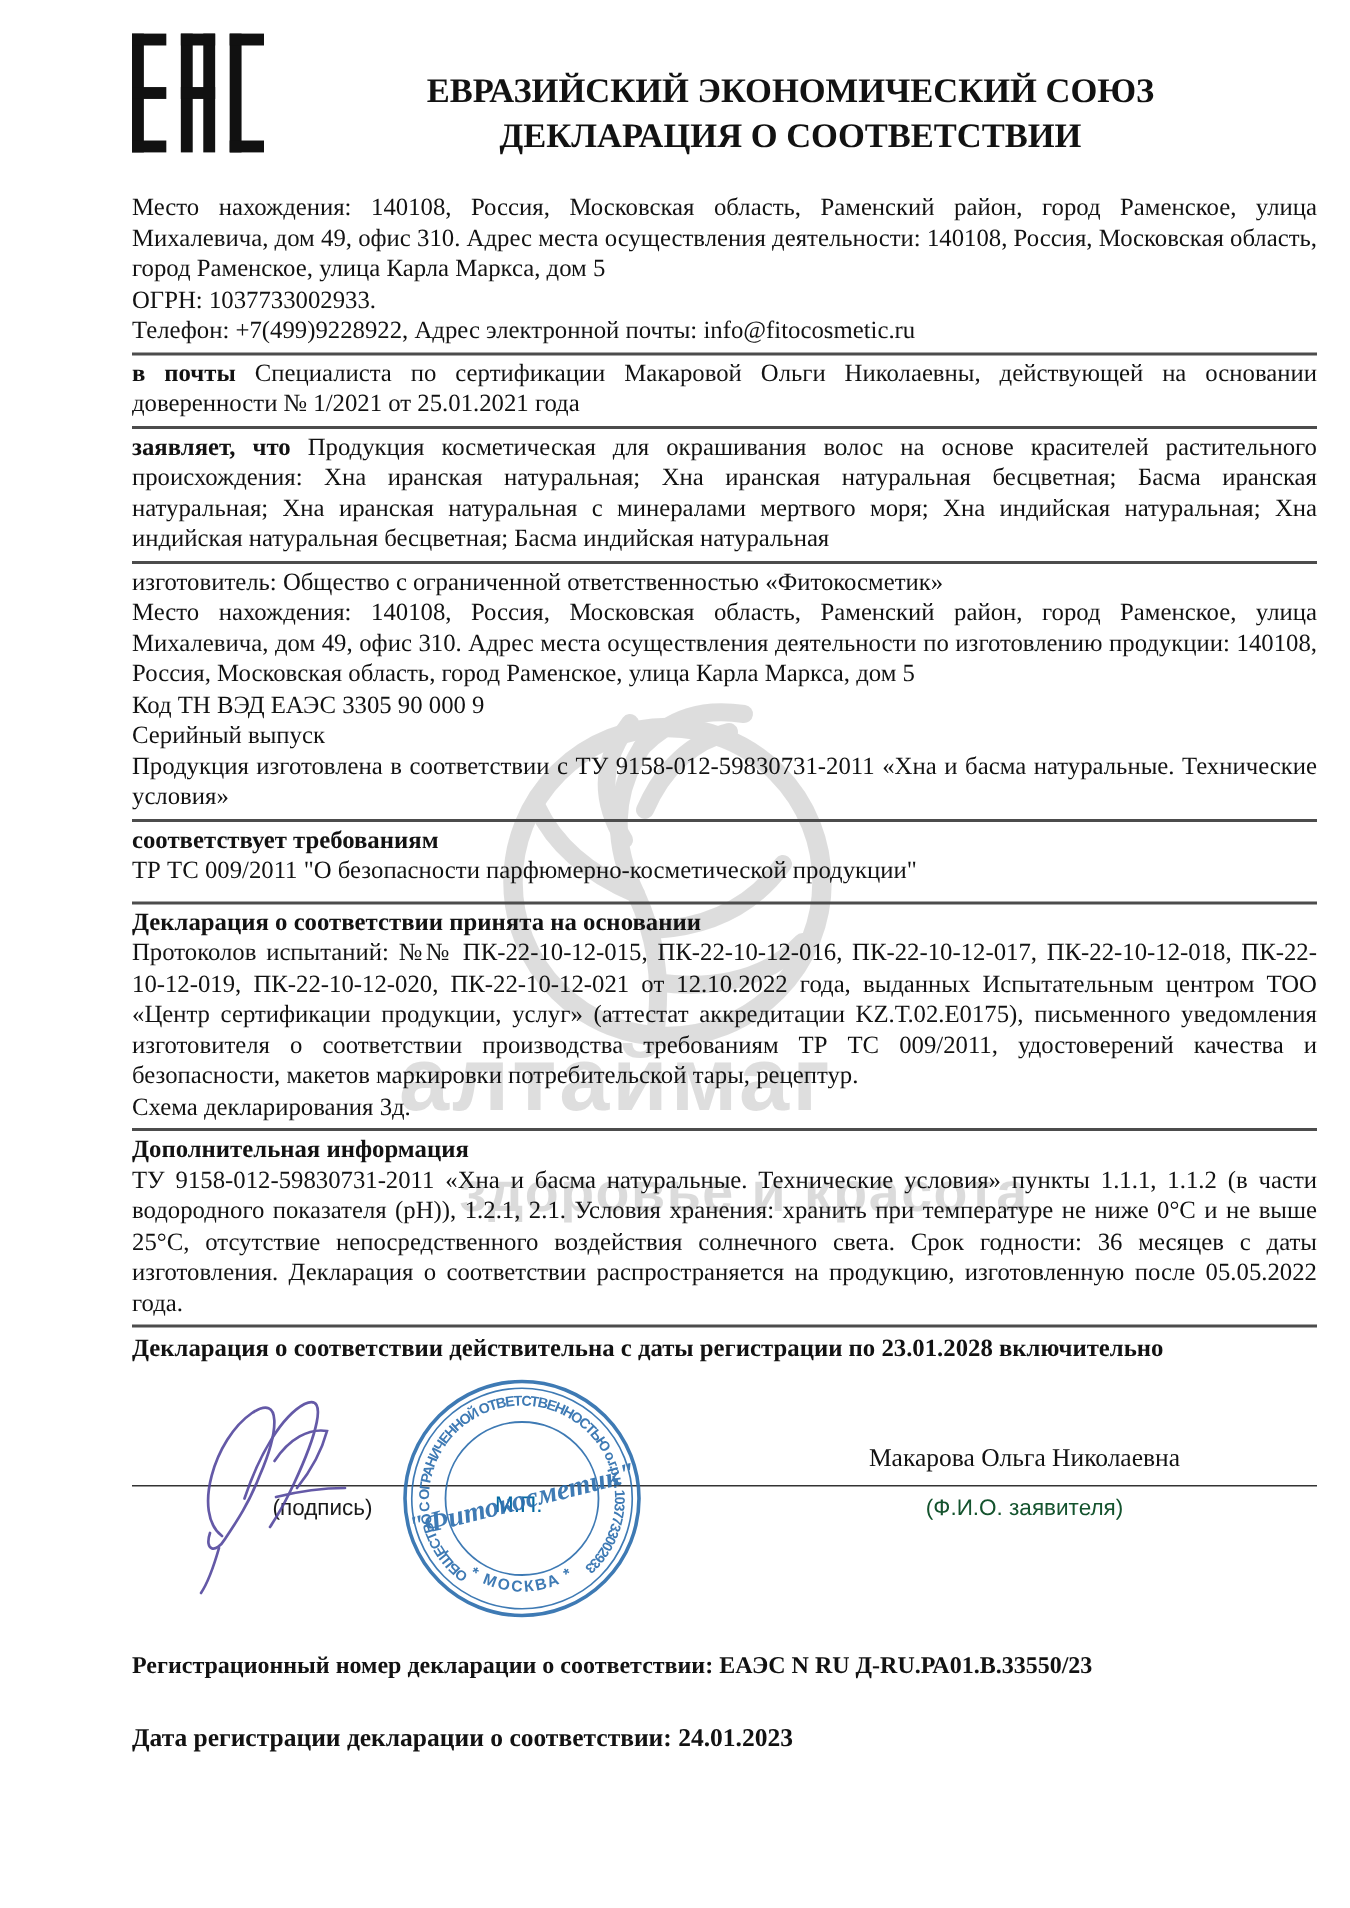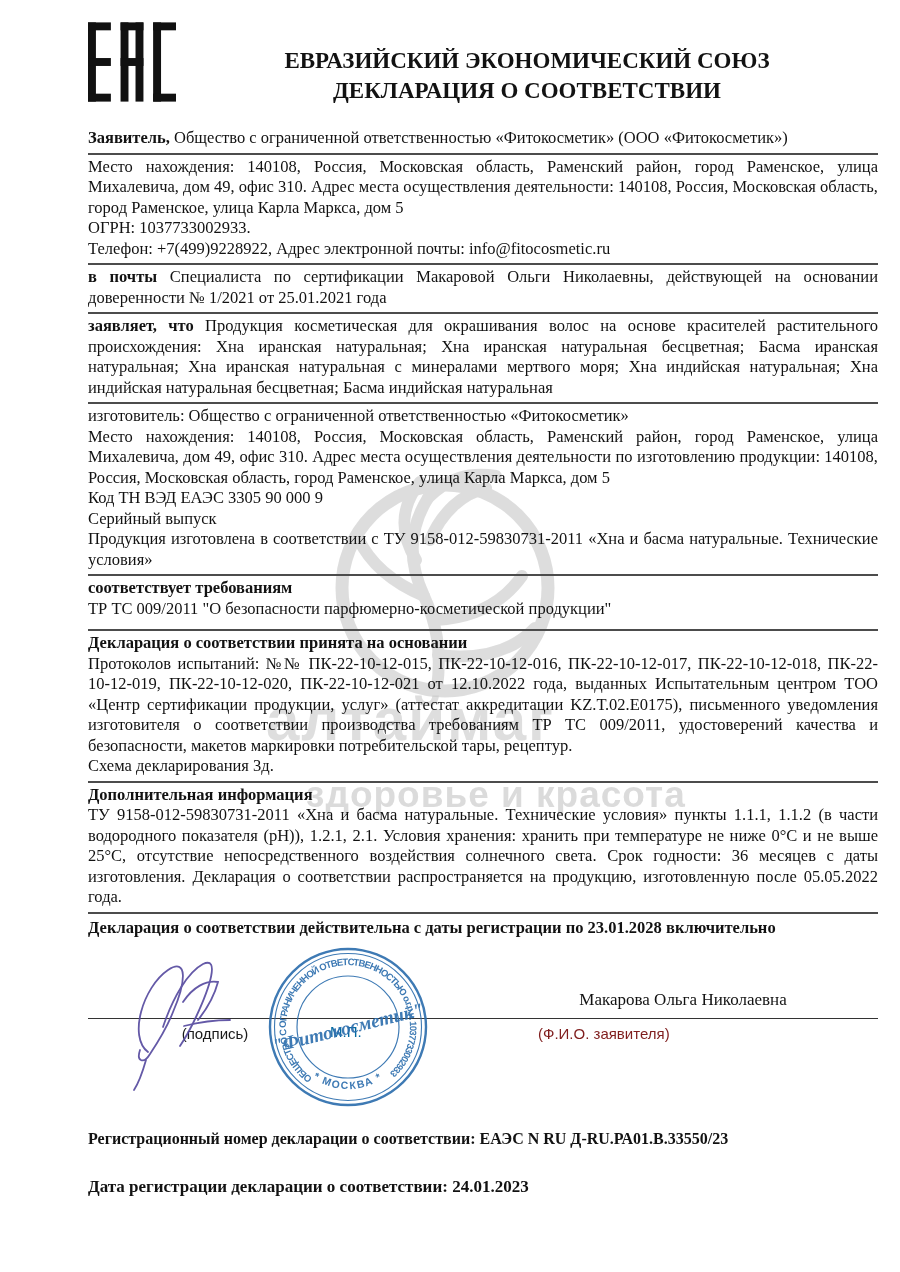--- a/index.html
+++ b/index.html
@@ -41,22 +41,22 @@
   .sig-caption{
     position:absolute;top:82px;left:52px;width:150px;text-align:center;
     font-family:"Liberation Sans", sans-serif;font-size:15px;color:#1a1a1a;
   }
   .mp-mark{
     position:absolute;top:80px;left:242px;
     font-family:"Liberation Sans", sans-serif;font-size:15px;color:#0369a1;
   }
   .fio-name{position:absolute;top:48px;left:450px;width:290px;text-align:center;font-size:17px;}
   .fio-caption{
-    position:absolute;top:82px;left:450px;width:290px;
-    font-family:"Liberation Sans", sans-serif;font-size:15px;color:#7f1d1d;
+    position:absolute;top:82px;left:450px;width:290px;text-align:center;
+    font-family:"Liberation Sans", sans-serif;font-size:15px;color:#14532d;
   }
   .sig-svg{position:absolute;left:0;top:0;z-index:2;}
   .stamp-svg{position:absolute;left:175px;top:0;z-index:3;opacity:.92;}
   .stamp-ring-text{font-family:"Liberation Sans", sans-serif;font-size:9.5px;font-weight:bold;letter-spacing:.5px;}
   .stamp-bottom-text{font-family:"Liberation Sans", sans-serif;font-size:10.5px;font-weight:bold;letter-spacing:1.5px;}
   .stamp-center-text{font-family:"Liberation Serif", serif;font-size:19px;font-weight:bold;font-style:italic;}
   .reg-line{margin-top:14px;font-weight:bold;font-size:16px;line-height:22px;}
   .date-line{margin-top:26px;font-weight:bold;font-size:17px;line-height:22px;}
 </style>
 </head>
@@ -103,23 +103,20 @@
         </g>
       </svg>
       <div class="titles">
         <div class="title-line">ЕВРАЗИЙСКИЙ ЭКОНОМИЧЕСКИЙ СОЮЗ</div>
         <div class="title-line">ДЕКЛАРАЦИЯ О СООТВЕТСТВИИ</div>
       </div>
     </div>
 
     <div class="doc">
 
-      <div class="row">
-        <p><span class="lead">Заявитель,</span><span> Общество с ограниченной ответственностью «Фитокосметик» (ООО «Фитокосметик»)</span></p>
-      </div>
 
       <div class="row">
         <p class="just">Место нахождения: 140108, Россия, Московская область, Раменский район, город Раменское, улица Михалевича, дом 49, офис 310. Адрес места осуществления деятельности: 140108, Россия, Московская область, город Раменское, улица Карла Маркса, дом 5</p>
         <p>ОГРН: 1037733002933.</p>
         <p>Телефон: +7(499)9228922, Адрес электронной почты: info@fitocosmetic.ru</p>
       </div>
 
       <div class="row">
         <p class="just"><span class="lead">в почты</span><span> Специалиста по сертификации Макаровой Ольги Николаевны, действующей на основании доверенности № 1/2021 от 25.01.2021 года</span></p>
       </div>

